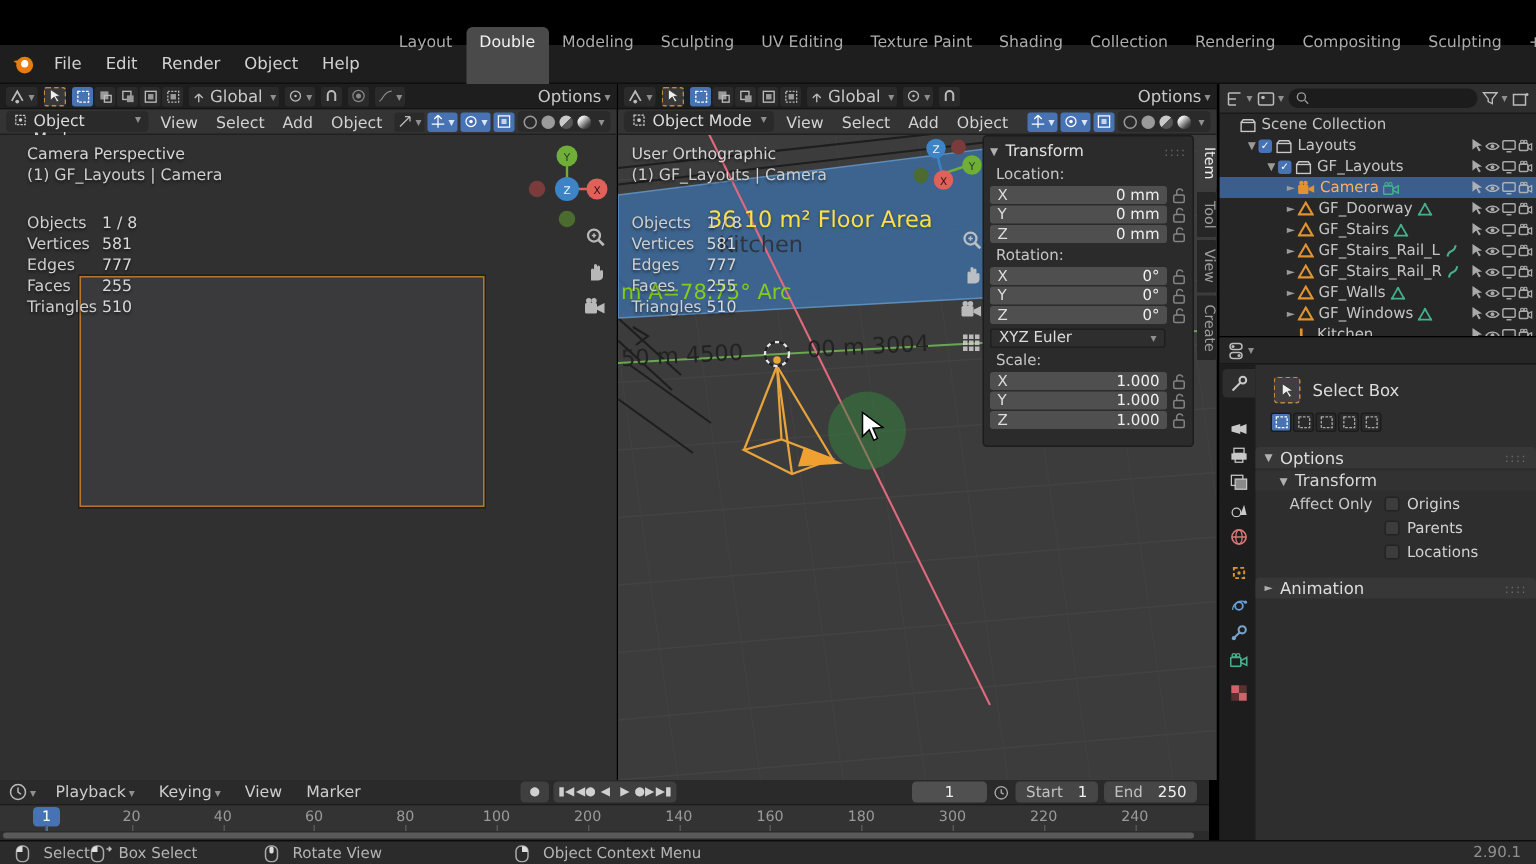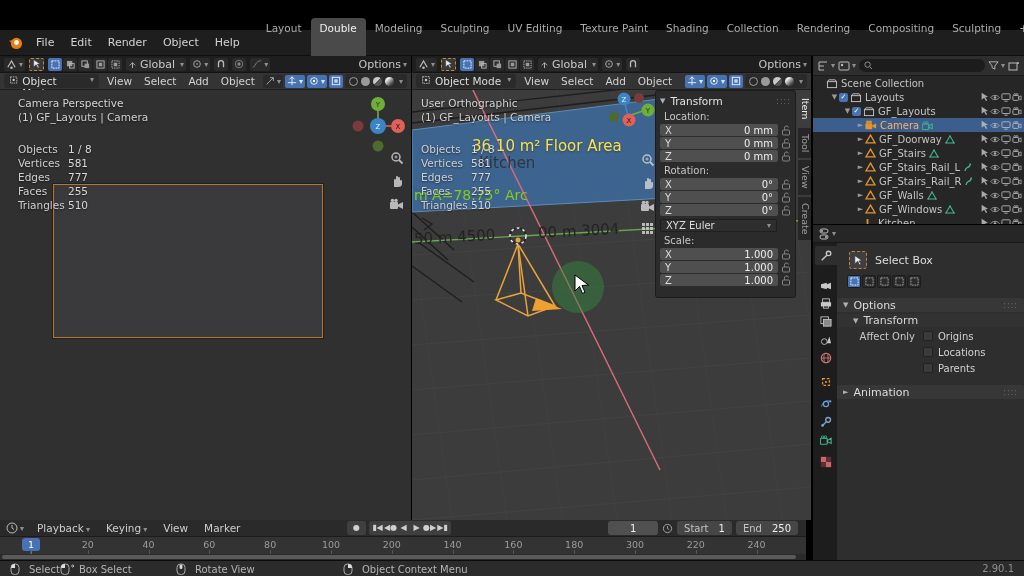--- a/index.html
+++ b/index.html
@@ -1367,26 +1367,26 @@
         </div>
       <div id="pr-toggles">
           <div class="chk-row">
             <span class="chk-label">Affect Only</span>
             <span class="chk-box"></span>
             <span class="chk-name">Origins</span>
           </div>
           <div class="chk-row">
             <span class="chk-label"></span>
             <span class="chk-box"></span>
-            <span class="chk-name">Locations</span>
+            <span class="chk-name">Parents</span>
           </div>
           <div class="chk-row">
             <span class="chk-label"></span>
             <span class="chk-box"></span>
-            <span class="chk-name">Parents</span>
+            <span class="chk-name">Locations</span>
           </div>
         </div>
       <div class="panelhead" style="margin-top:10px">
           <span class="tri">►</span>
           <span>Animation</span>
           <span class="grips">::::</span>
         </div>
     </div>
   </div>
 

